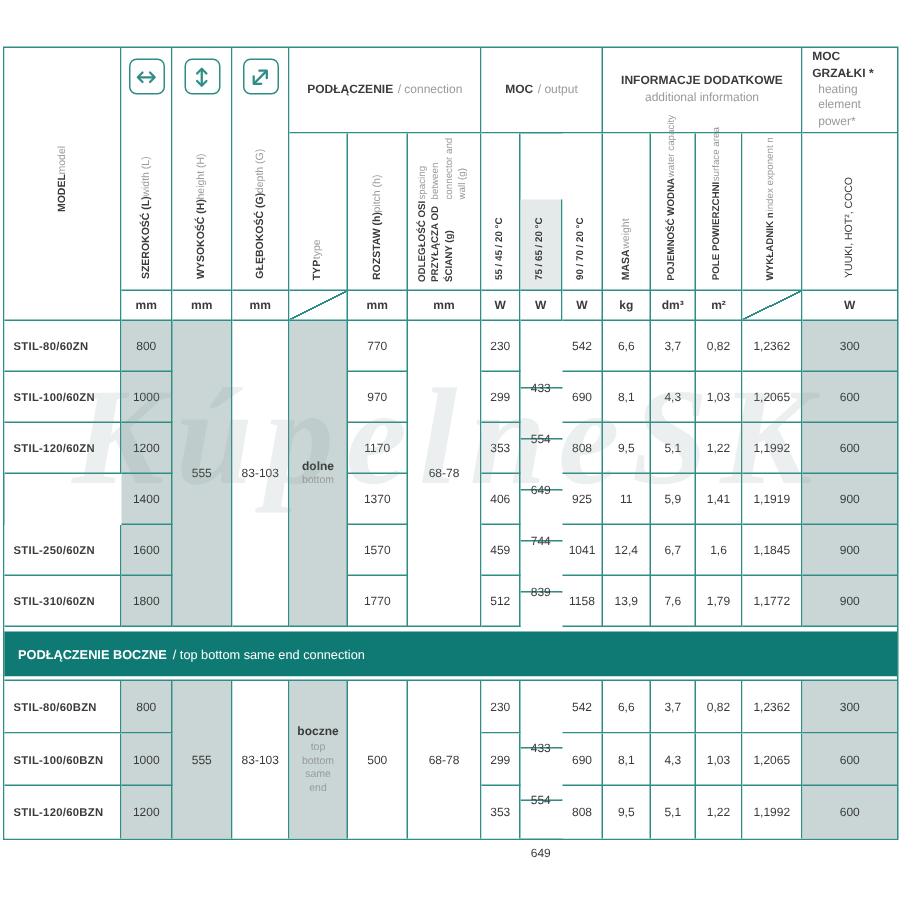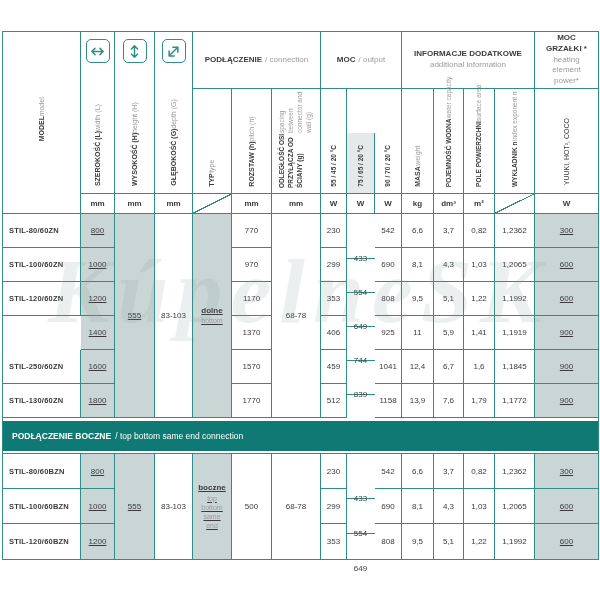--- a/index.html
+++ b/index.html
@@ -17,24 +17,24 @@
   .grid{position:absolute;left:2px;top:31px;display:grid;background:#fff;
         grid-template-columns:78px 34px 40px 38px 39px 40px 49px 26px 28px 27px 32px 30px 31px 40px 63px;
         grid-template-rows:57px 105px 20px repeat(6,34px) 3px 30px 3px repeat(3,35px);
         border:1px solid var(--border);}
   .cell{position:relative;box-sizing:border-box;background:#fff;
         border-right:1px solid var(--border);border-bottom:1px solid var(--border);
         display:flex;align-items:center;justify-content:center;
         font-size:8px;color:var(--dark);}
   .nbr{border-right:none;}
   .nbb{border-bottom:none;}
-  .sA{background:var(--shade);text-decoration:underline;}
+  .sA{background:var(--shade);}
   .sB{background:var(--shadeLight);margin-top:44px;}
   .model{justify-content:flex-start;padding-left:6px;font-weight:bold;font-size:7.5px;letter-spacing:.2px;}
-  .ghead{flex-direction:column;text-align:center;line-height:1.35;padding:2px;}
+  .ghead{flex-direction:column;line-height:1.35;padding:2px;}
   .pl{font-weight:bold;color:var(--dark);}
   .en{font-weight:normal;color:var(--gray);}
   .vtext{position:absolute;left:50%;bottom:7px;transform:translateX(-50%) rotate(180deg);
          writing-mode:vertical-rl;line-height:1.35;font-size:7px;display:flex;}
   .vtext div{white-space:nowrap;}
   .vtext.vwrap div{white-space:normal;max-height:96px;}
   .vsmall{font-size:6.5px;}
   .hicon{position:absolute;top:7px;left:50%;transform:translateX(-50%);
          width:22px;height:22px;border:1.6px solid var(--border);border-radius:5px;
          display:flex;align-items:center;justify-content:center;background:#fff;}
@@ -265,21 +265,21 @@
     <div class="cell" style="grid-area:8/6/9/7">1570</div>
     <div class="cell" style="grid-area:8/8/9/9">459</div>
     <div class="cell sB" style="grid-area:8/9/9/10">839</div>
     <div class="cell" style="grid-area:8/10/9/11">1041</div>
     <div class="cell" style="grid-area:8/11/9/12">12,4</div>
     <div class="cell" style="grid-area:8/12/9/13">6,7</div>
     <div class="cell" style="grid-area:8/13/9/14">1,6</div>
     <div class="cell" style="grid-area:8/14/9/15">1,1845</div>
     <div class="cell sA nbr" style="grid-area:8/15/9/16">900</div>
 
-    <div class="cell model" style="grid-area:9/1/10/2">STIL-130/60ZN</div>
+    <div class="cell model" style="grid-area:9/1/10/2">STIL-310/60ZN</div>
     <div class="cell sA" style="grid-area:9/2/10/3">1800</div>
     <div class="cell" style="grid-area:9/6/10/7">1770</div>
     <div class="cell" style="grid-area:9/8/10/9">512</div>
     <div class="cell sB" style="grid-area:9/9/10/10">934</div>
     <div class="cell" style="grid-area:9/10/10/11">1158</div>
     <div class="cell" style="grid-area:9/11/10/12">13,9</div>
     <div class="cell" style="grid-area:9/12/10/13">7,6</div>
     <div class="cell" style="grid-area:9/13/10/14">1,79</div>
     <div class="cell" style="grid-area:9/14/10/15">1,1772</div>
     <div class="cell sA nbr" style="grid-area:9/15/10/16">900</div>

